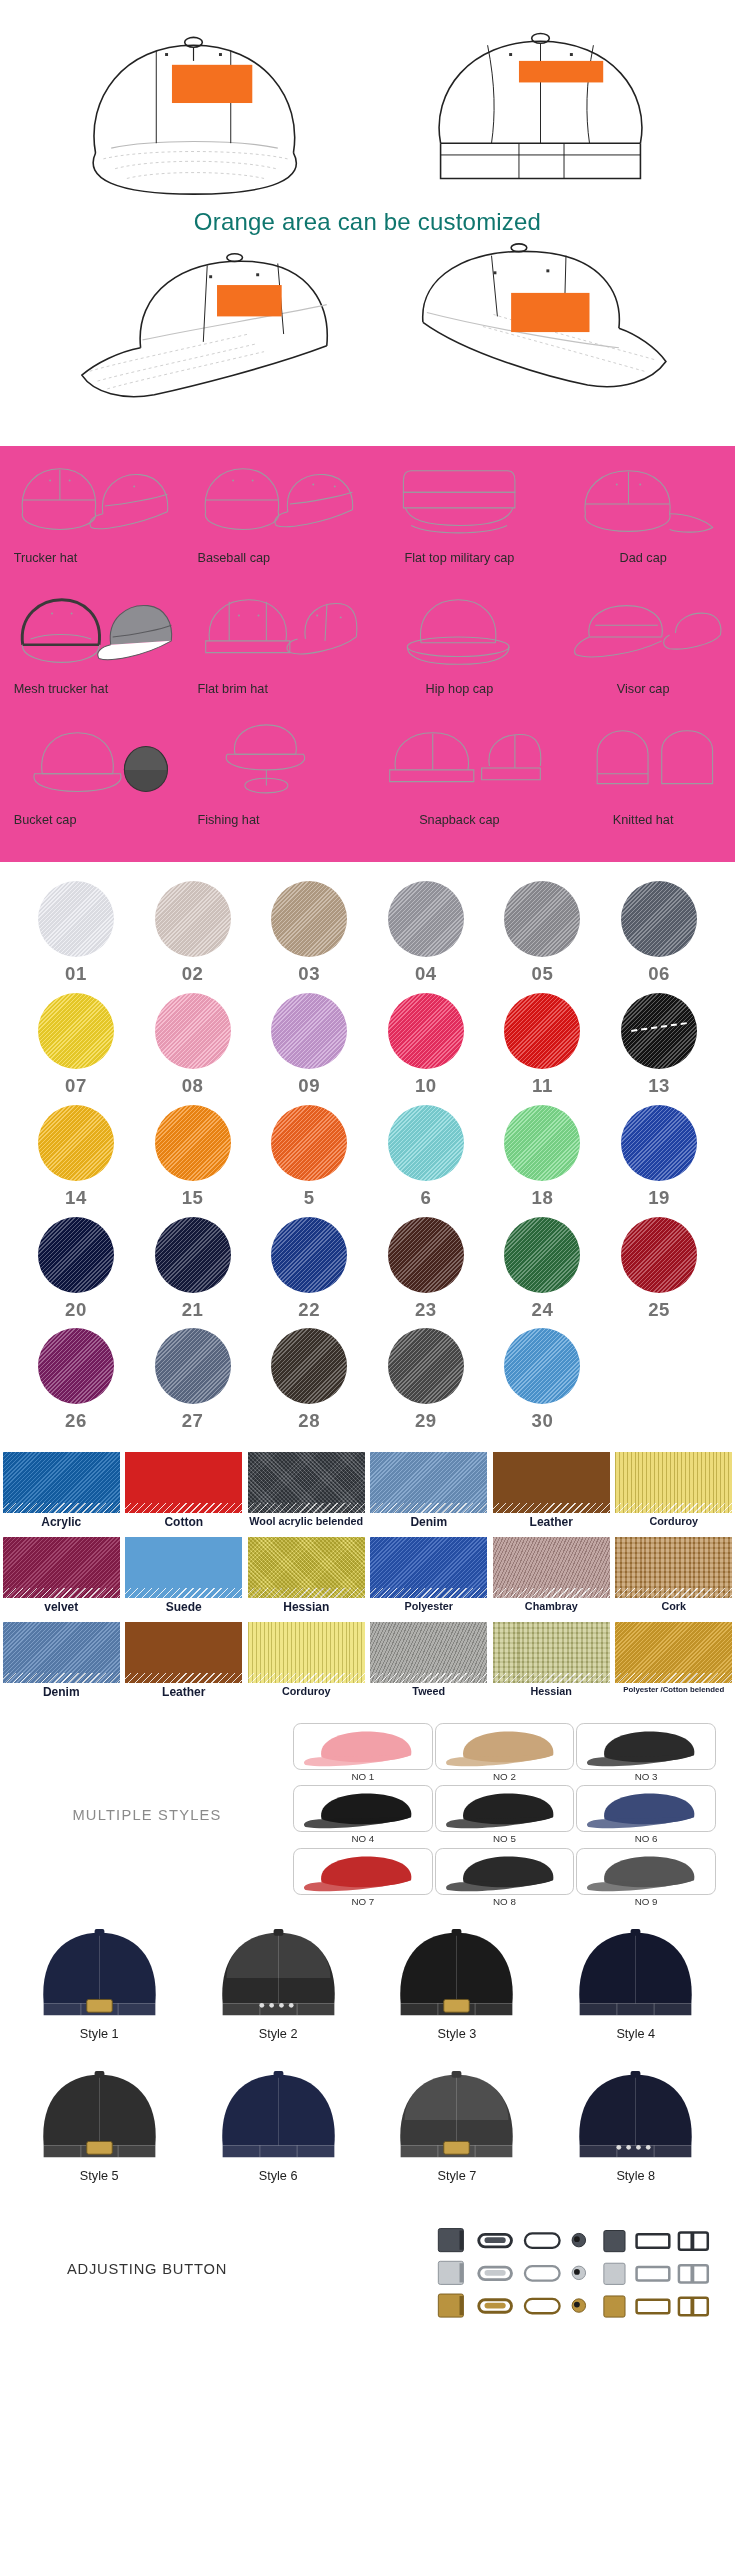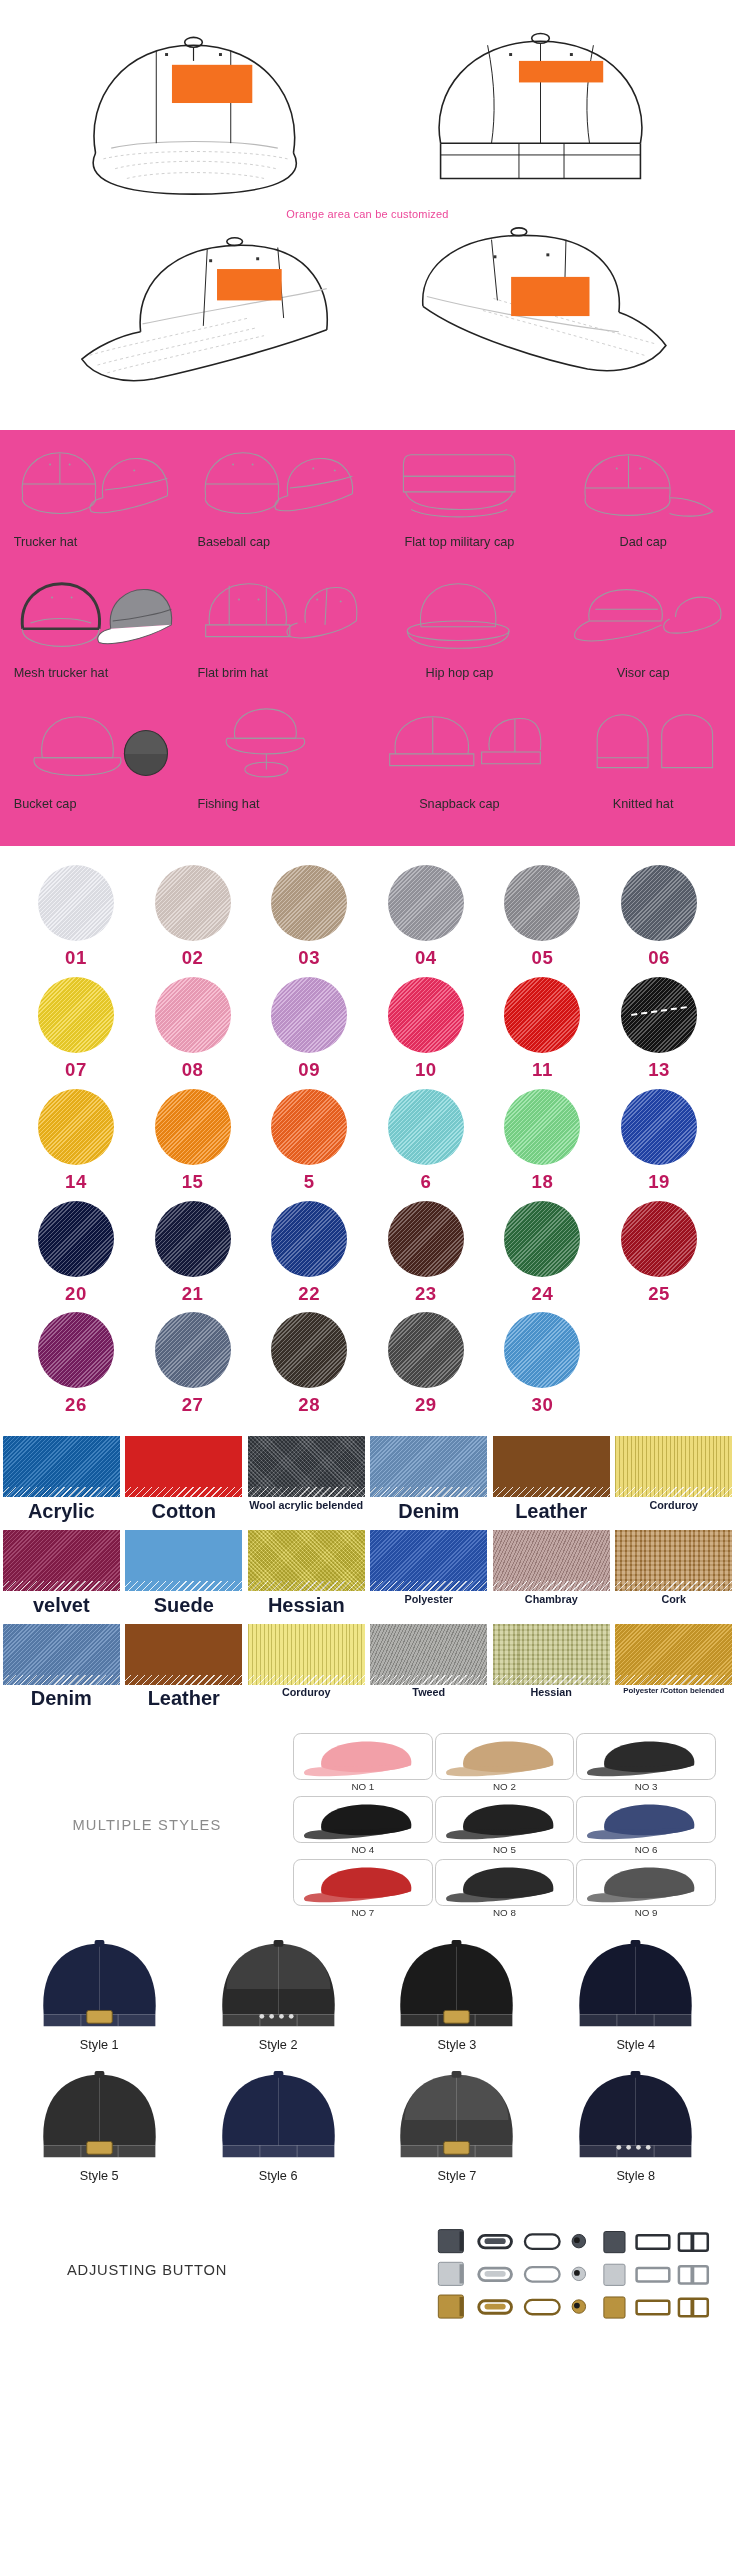--- a/index.html
+++ b/index.html
@@ -4,49 +4,49 @@
 <style>
   html,body{margin:0;padding:0;background:#fff;}
   body{width:735px;font-family:"Liberation Sans",sans-serif;color:#222;-webkit-font-smoothing:antialiased;}
   .page{width:735px;margin:0 auto;position:relative;}
 
   
   .sec-custom{background:#fff;padding:5.9px 0 11.8px;}
   .cap-row{display:flex;justify-content:center;align-items:flex-end;gap:9.8px;}
   .cap-cell{width:338px;height:196px;position:relative;}
   .cap-cell svg{width:100%;height:100%;display:block;}
-  .custom-caption{text-align:center;font-size:11px;color:#ec4899;margin:5.9px 0 2px;letter-spacing:0.2px;}
+  .custom-caption{text-align:center;font-size:24px;color:#0f766e;margin:5.9px 0 2px;letter-spacing:0.2px;}
 
   
   .sec-types{background:#ec4899;padding:9.8px 0 13.7px;}
   .types-grid{display:grid;grid-template-columns:repeat(4,1fr);gap:0;}
   .type-cell{position:relative;padding:3.9px 5.9px 2px;min-height:125px;display:flex;flex-direction:column;align-items:center;justify-content:flex-start;}
   .type-art{width:100%;height:90px;display:flex;align-items:center;justify-content:center;}
   .type-art svg{max-width:100%;max-height:90px;}
   .type-label{font-size:12.7px;color:#2b2b2b;margin-top:2px;text-align:center;line-height:1.15;align-self:flex-start;padding-left:7.8px;}
   .type-label.center{align-self:center;padding-left:0;}
 
   
   .sec-colors{background:#fff;padding:19.6px 0 9.8px;}
   .colors-grid{display:grid;grid-template-columns:repeat(6,1fr);row-gap:5.9px;column-gap:0;padding:0 17.6px;}
   .color-cell{display:flex;flex-direction:column;align-items:center;}
   .swatch{width:76px;height:76px;border-radius:50%;position:relative;overflow:hidden;}
   .swatch::after{content:"";position:absolute;inset:0;border-radius:50%;
      background-image:repeating-linear-gradient(135deg,rgba(255,255,255,.30) 0px,rgba(255,255,255,.30) 1px,rgba(0,0,0,.06) 1px,rgba(0,0,0,.06) 2.9px);}
   .swatch.dash::before{content:"";position:absolute;left:9.8px;right:9.8px;top:33px;height:0;border-top:2.9px dashed #fff;z-index:3;transform:rotate(-8deg);}
-  .color-num{font-size:18.6px;font-weight:bold;color:#be185d;margin:5.9px 0 2px;letter-spacing:0.5px;}
+  .color-num{font-size:18.6px;font-weight:bold;color:#737373;margin:5.9px 0 2px;letter-spacing:0.5px;}
 
   
   .sec-materials{background:#fff;padding:5.9px 0 3.9px;}
   .mat-block{display:flex;width:100%;}
   .mat-left{width:368px;display:grid;grid-template-columns:repeat(3,1fr);}
   .mat-right{width:368px;display:grid;grid-template-columns:repeat(3,1fr);}
   .mat-cell{padding:2px 2.9px 0;display:flex;flex-direction:column;}
   .mat-img{height:61px;width:100%;position:relative;overflow:hidden;}
-  .mat-name{font-size:20px;font-weight:bold;color:#141b34;text-align:center;padding:2.9px 0 5.9px;line-height:1.1;}
+  .mat-name{font-size:12px;font-weight:bold;color:#141b34;text-align:center;padding:2.9px 0 5.9px;line-height:1.1;}
   .mat-name.sm{font-size:10.8px;}
   .mat-name.xs{font-size:7.8px;}
   .tex-twill::after{content:"";position:absolute;inset:0;background-image:repeating-linear-gradient(135deg,rgba(255,255,255,.18) 0 1px,rgba(0,0,0,.10) 1px 2.9px);}
   .tex-mesh::after{content:"";position:absolute;inset:0;background-image:repeating-linear-gradient(45deg,rgba(255,255,255,.18) 0 1px,rgba(0,0,0,.12) 1px 2.9px),repeating-linear-gradient(-45deg,rgba(255,255,255,.12) 0 1px,rgba(0,0,0,.10) 1px 2.9px);}
   .tex-cord::after{content:"";position:absolute;inset:0;background-image:repeating-linear-gradient(90deg,rgba(0,0,0,.16) 0 1px,rgba(255,255,255,.20) 1px 3.9px);}
   .tex-tweed::after{content:"";position:absolute;inset:0;background-image:repeating-linear-gradient(115deg,rgba(0,0,0,.14) 0 1px,rgba(255,255,255,.22) 1px 2.9px);}
   .tex-pap::after{content:"";position:absolute;inset:0;background-image:repeating-linear-gradient(90deg,rgba(0,0,0,.10) 0 2px,rgba(255,255,255,.25) 2px 4.9px),repeating-linear-gradient(0deg,rgba(0,0,0,.08) 0 2px,rgba(255,255,255,.15) 2px 4.9px);}
   .zig{position:absolute;left:0;right:0;bottom:0;height:9.8px;
     background:repeating-linear-gradient(135deg,transparent 0 3.9px,rgba(255,255,255,.85) 3.9px 4.9px);}
 
@@ -54,21 +54,21 @@
   .sec-styles{background:#fff;padding:13.7px 0 5.9px;display:flex;align-items:center;}
   .styles-title{width:294px;text-align:center;font-size:14.7px;color:#8a8a8a;letter-spacing:1.2px;}
   .styles-grid{width:421px;display:grid;grid-template-columns:repeat(3,1fr);gap:3.9px 3.9px;padding-right:9.8px;}
   .style-card{display:flex;flex-direction:column;align-items:center;}
   .style-box{width:100%;height:45px;border:1px solid #c9c9c9;border-radius:7.8px;overflow:hidden;position:relative;background:#fff;}
   .style-box svg{width:100%;height:100%;display:block;}
   .style-no{font-size:9.8px;color:#333;margin-top:1px;text-align:right;}
 
   
   .sec-backs{background:#fff;padding:5.9px 0 9.8px;}
-  .backs-grid{display:grid;grid-template-columns:repeat(4,1fr);row-gap:2px;padding:0 9.8px;}
+  .backs-grid{display:grid;grid-template-columns:repeat(4,1fr);row-gap:12px;padding:0 9.8px;}
   .back-cell{display:flex;flex-direction:column;align-items:center;}
   .back-art{width:100%;height:106px;display:flex;align-items:flex-end;justify-content:center;}
   .back-art svg{width:147px;height:102px;}
   .back-label{font-size:12.7px;color:#222;margin:2px 0 7.8px;}
 
   
   .sec-adjust{background:#fff;padding:15.7px 0 25.5px;display:flex;align-items:center;}
   .adjust-title{width:294px;text-align:center;font-size:14.7px;color:#333;letter-spacing:0.8px;}
   .adjust-art{flex:1;padding-right:17.6px;}
   .adjust-art svg{width:100%;height:106px;display:block;}

